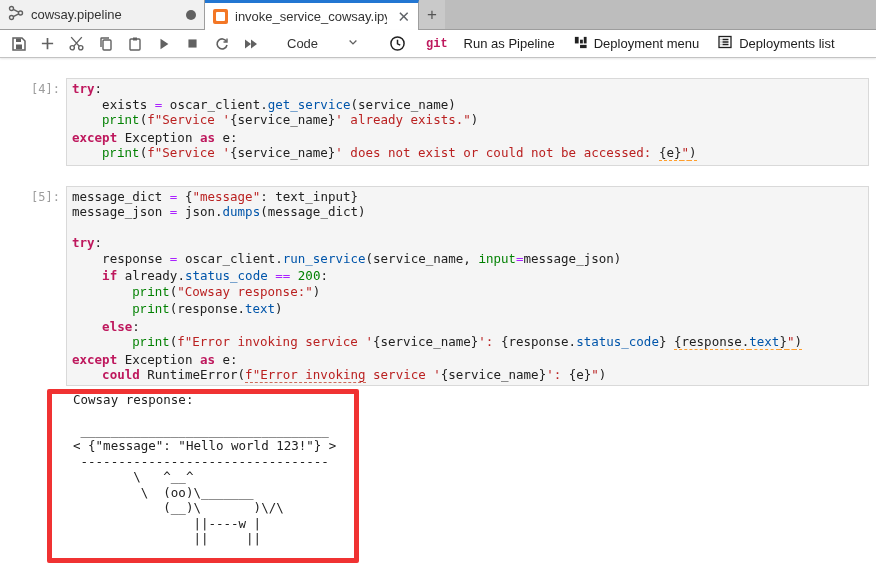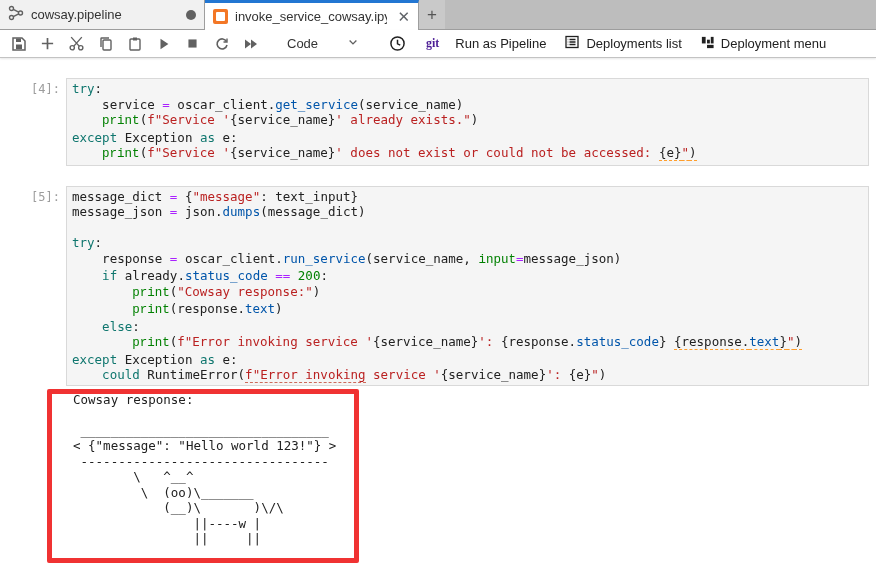--- a/index.html
+++ b/index.html
@@ -29,36 +29,36 @@
              border-bottom:1px solid #c3c3c3; box-shadow:0 1px 2px rgba(0,0,0,.10);
              padding-left:4px; position:relative; z-index:2; }
   .tbtn { width:29px; height:24px; display:flex; align-items:center; justify-content:center;
           background:none; border:none; cursor:pointer; color:#616161; }
   .tbtn svg { display:block; }
   .celltype { display:flex; align-items:center; justify-content:space-between; width:88px;
               height:22px; margin-left:14px; padding:0 8px; font-size:13px; color:#333;
               background:#fff; border:none; cursor:pointer; }
   .tb-text { font-size:13px; color:#212121; background:none; border:none; cursor:pointer;
              display:flex; align-items:center; gap:6px; white-space:nowrap;text-align:right; }
-  .git-label { font-family:Liberation Serif, serif; font-weight:bold; font-size:12px;
-               color:#4c1d95; margin:0 12px 0 14px; }
+  .git-label { font-family:Liberation Mono, monospace; font-weight:bold; font-size:12px;
+               color:#be185d; margin:0 12px 0 14px; }
 
   
   .notebook { position:relative; height:529px; background:#fff; padding-top:20px; }
   .cell { display:flex; margin-bottom:0; }
   .prompt { width:66px; flex:none; text-align:right; padding:4px 6px 0 0;
             font-family:"DejaVu Sans Mono", monospace; font-size:12px; color:#9d9d9d; }
   .editor { flex:1; margin-right:7px; background:#f5f5f5; border:1px solid #d9d9d9;
             padding:2px 5px; cursor:text; }
   pre.code, pre.out { font-family:"DejaVu Sans Mono", monospace; font-size:12.5px;
                       line-height:15.5px; color:#212121; white-space:pre; }
   .cellout { margin:6px 0 0 66px; padding-left:7px; }
   .gap { height:20px; }
 
-  .tk-kw  { color:#0f766e; font-weight:normal; }
+  .tk-kw  { color:#be185d; font-weight:bold; }
   .tk-bi  { color:#008000;font-family:Liberation Mono, monospace; }
   .tk-str { color:#BA2121; }
   .tk-num { color:#008000; }
   .tk-op  { color:#AA22FF; }
   .tk-prop{ color:#0055aa; }
   .tk-t   { color:#212121; }
   .u  { border-bottom:1.5px dashed #ff9e2c; }
   .u2 { border-bottom:1.5px dashed #cd6a5a; }
 
   
@@ -161,48 +161,48 @@
         <circle cx="8" cy="8" r="6.2"></circle>
           <path d="M8 4.5V8.3L10.6 9.6"></path>
       </svg>
     </button>
     <span class="git-label">git</span>
     <button class="tb-text" style="margin-left:4px">
       <span>Run as Pipeline</span>
     </button>
     <button class="tb-text" style="margin-left:18px">
       <span>
-        <svg width="16" height="16" viewBox="0 0 16 16" fill="none" stroke="#212121" stroke-width="1.3">
-          <rect x="2" y="2.5" width="12" height="11"></rect>
-            <path d="M5.5 5.5h6M5.5 8h6M5.5 10.5h6"></path>
-            <path d="M3.8 5.5h.4M3.8 8h.4M3.8 10.5h.4"></path>
-        </svg>
-      </span>
-      <span>Deployments list</span>
-    </button>
-    <button class="tb-text" style="margin-left:18px">
-      <span>
         <svg width="15" height="15" viewBox="0 0 16 16" fill="#212121">
           <rect x="2" y="2" width="4" height="7"></rect>
             <rect x="7.5" y="5" width="3" height="4"></rect>
           <rect x="11.5" y="2" width="3" height="7"></rect>
             <rect x="7.5" y="10.5" width="7" height="3.5"></rect>
         </svg>
       </span>
       <span>Deployment menu</span>
+    </button>
+    <button class="tb-text" style="margin-left:18px">
+      <span>
+        <svg width="16" height="16" viewBox="0 0 16 16" fill="none" stroke="#212121" stroke-width="1.3">
+          <rect x="2" y="2.5" width="12" height="11"></rect>
+            <path d="M5.5 5.5h6M5.5 8h6M5.5 10.5h6"></path>
+            <path d="M3.8 5.5h.4M3.8 8h.4M3.8 10.5h.4"></path>
+        </svg>
+      </span>
+      <span>Deployments list</span>
     </button>
   </div>
 
   <div class="notebook">
     <div id="cells">
         <div class="cell">
           <div class="prompt">[4]:</div>
           <div class="editor">
             <pre class="code"><span class="tk-kw">try</span><span class="tk-t">:</span>
-<span class="tk-t">    service </span><span class="tk-op">=</span><span class="tk-t"> oscar_client.</span><span class="tk-prop">get_service</span><span class="tk-t">(service_name)</span>
+<span class="tk-t">    exists </span><span class="tk-op">=</span><span class="tk-t"> oscar_client.</span><span class="tk-prop">get_service</span><span class="tk-t">(service_name)</span>
 <span class="tk-t">    </span><span class="tk-bi">print</span><span class="tk-t">(</span><span class="tk-str">f"Service '</span><span class="tk-t">{service_name}</span><span class="tk-str">' already exists."</span><span class="tk-t">)</span>
 <span class="tk-kw">except</span><span class="tk-t"> Exception </span><span class="tk-kw">as</span><span class="tk-t"> e:</span>
 <span class="tk-t">    </span><span class="tk-bi">print</span><span class="tk-t">(</span><span class="tk-str">f"Service '</span><span class="tk-t">{service_name}</span><span class="tk-str">' does not exist or could not be accessed: </span><span class="tk-t u">{e}</span><span class="tk-str u">"</span><span class="tk-t u">)</span>
 </pre>
           </div>
         </div>
         <div class="gap"></div>
         <div class="cell">
           <div class="prompt">[5]:</div>
           <div class="editor">

